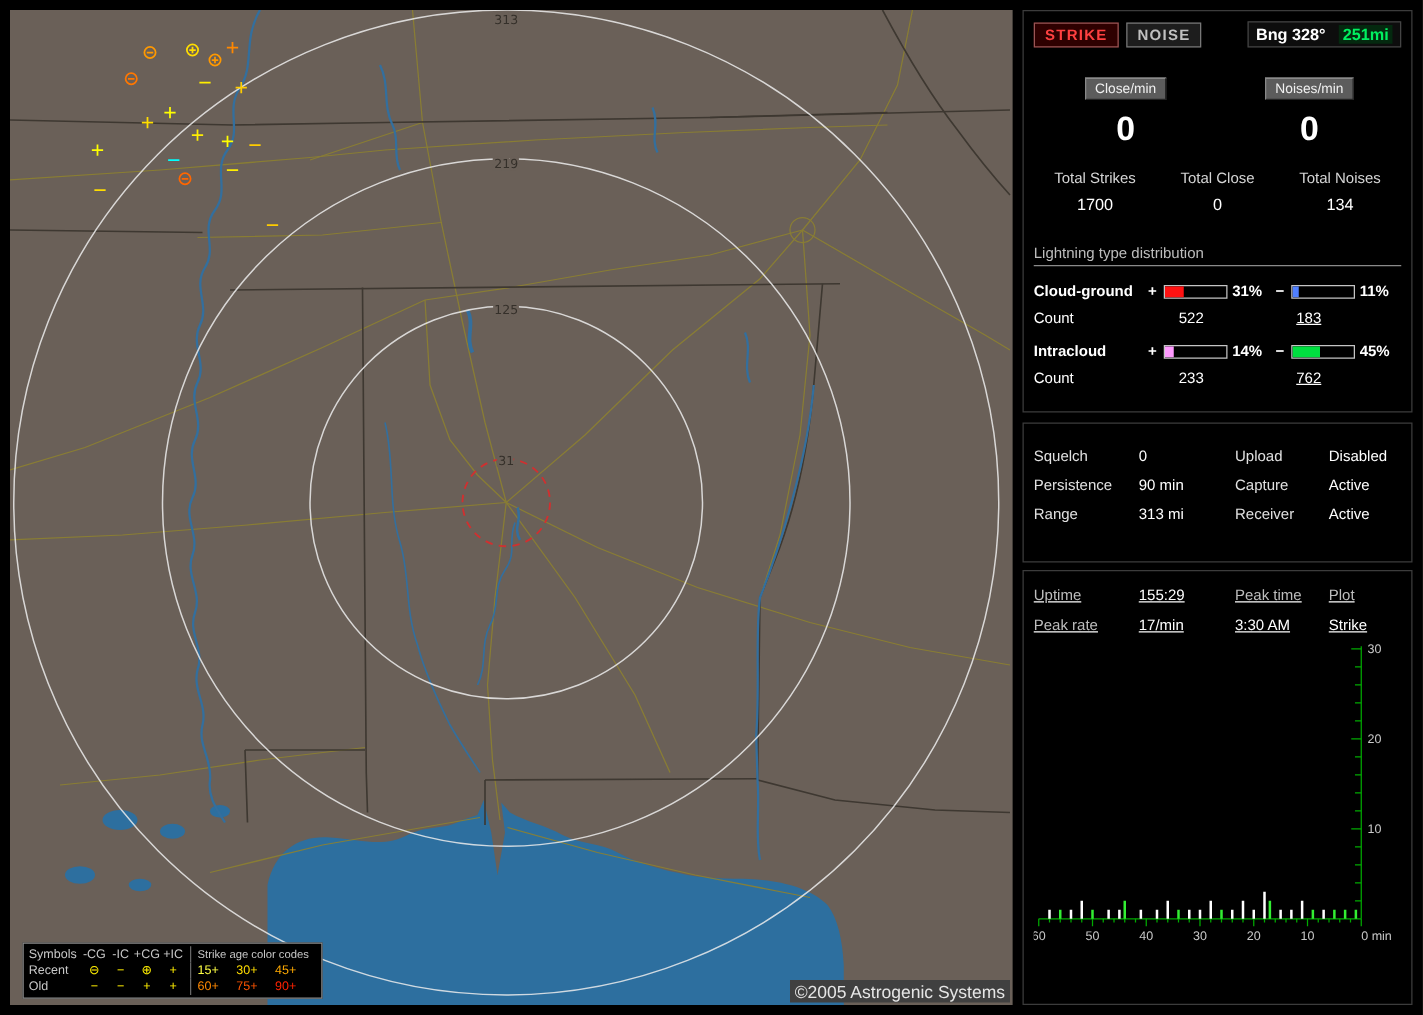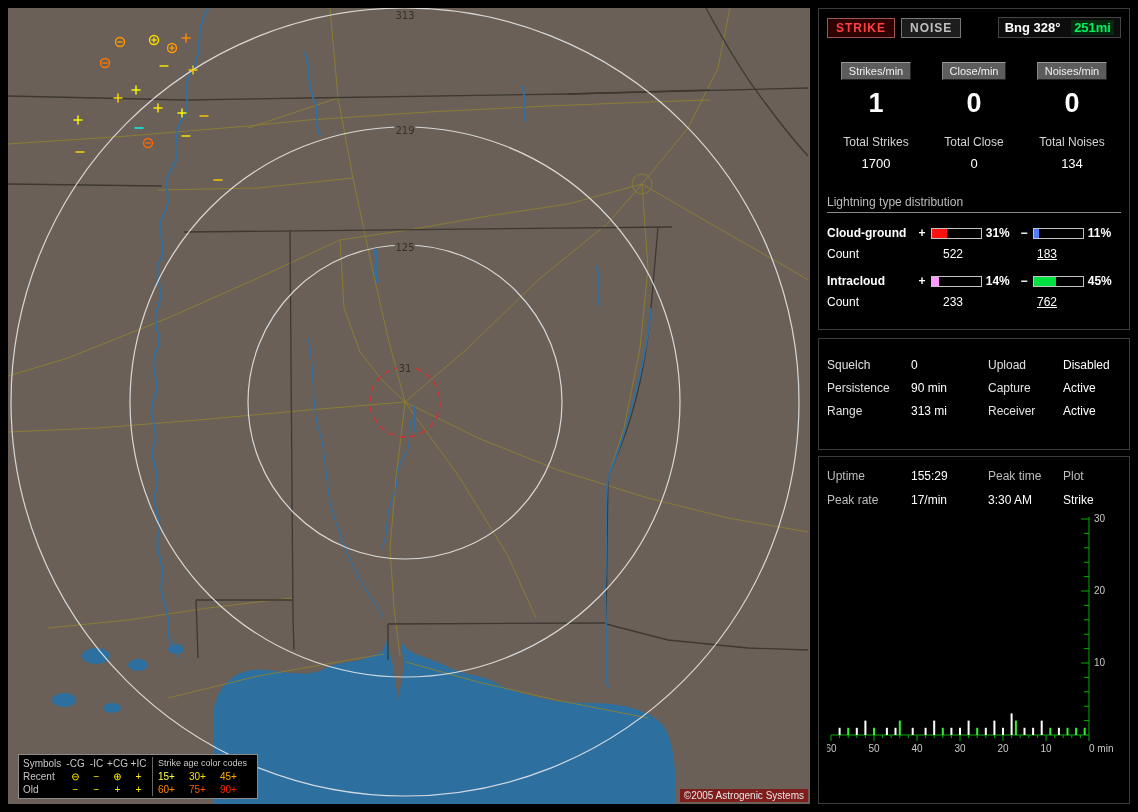--- a/index.html
+++ b/index.html
@@ -5,40 +5,40 @@
   * { box-sizing: border-box; }
   html,body { margin:0; padding:0; background:#000; }
   body { font-family:"Liberation Sans", sans-serif; }
   .stage { position:relative; width:1138px; height:812px; background:#000; overflow:hidden; }
 
   
   .map { position:absolute; left:8px; top:8px; width:802px; height:796px; background:#6a6058; }
   .map svg { display:block; }
   .rl { font-size:10px; fill:#35302a; stroke:#6a6058; stroke-width:4px; paint-order:stroke;
         text-anchor:middle; font-family:"DejaVu Sans", sans-serif; }
-  .copyright { position:absolute; right:2px; bottom:2px; color:#e6e6e6; font-size:10px;
-               background:#7f1d1d; padding:1px 4px; }
+  .copyright { position:absolute; right:2px; bottom:2px; color:#e6e6e6; font-size:14px;
+               background:#404040; padding:1px 4px; }
 
   
   .legend { position:absolute; left:10px; top:746px; width:240px; background:#000;
             border:1px solid #8a8a8a; color:#c8c8c8; font-size:10px; padding:2px 4px; }
   .lg-row { display:flex; align-items:center; line-height:13px; height:13px; }
   .lg-l { width:42px; }
   .lg-c { width:21px; text-align:center; }
   .lg-age { border-left:1px solid #666; margin-left:3px; padding-left:5px; flex:1; display:flex; }
   .lg-age .hd { font-size:9px; color:#c8c8c8;text-align:center; }
   .lg-age span.age { width:31px; }
   .sym { color:#ffee00; }
 
   
   .panel { position:absolute; left:818px; top:8px; width:312px; height:796px; color:#fff; font-size:12px; }
   .box { position:absolute; left:0; width:312px; background:#000; border:1px solid #3c3c3c; padding:8px; }
   .box1 { top:0; height:322px; }
   .box2 { top:330px; height:112px; }
-  .box3 { top:448px; height:348px; }
+  .box3 { top:448px; height:348px;text-decoration:underline; }
 
   .toprow { display:flex; align-items:center; }
   .btn { font-family:"Liberation Sans",sans-serif; font-size:12px; font-weight:bold; letter-spacing:1px;
          padding:2px 8px; cursor:pointer; }
   .btn.strike { background:#2e0000; color:#ff4040; border:1px solid #9a5555; }
   .btn.noise  { background:#1d1d1d; color:#c0c0c0; border:1px solid #777; margin-left:6px; }
   .bng { margin-left:auto; background:#0d0d0d; border:1px solid #444; padding:2px 6px;
          font-size:13px; font-weight:bold; color:#fff; }
   .bng .dist { color:#00f060; background:#04290f; margin-left:7px; padding:0 3px; }
 
@@ -242,24 +242,20 @@
       <div class="toprow">
         <button class="btn strike">STRIKE</button>
         <button class="btn noise">NOISE</button>
         <div class="bng">
           <span>Bng 328°</span>
           <span class="dist">251mi</span>
         </div>
       </div>
 
       <div class="rates">
-        <div class="rate">
-          <span class="chip">Strikes/min</span>
-          <div class="num">1</div>
-        </div>
         <div class="rate">
           <span class="chip">Close/min</span>
           <div class="num">0</div>
         </div>
         <div class="rate">
           <span class="chip">Noises/min</span>
           <div class="num">0</div>
         </div>
       </div>
 

